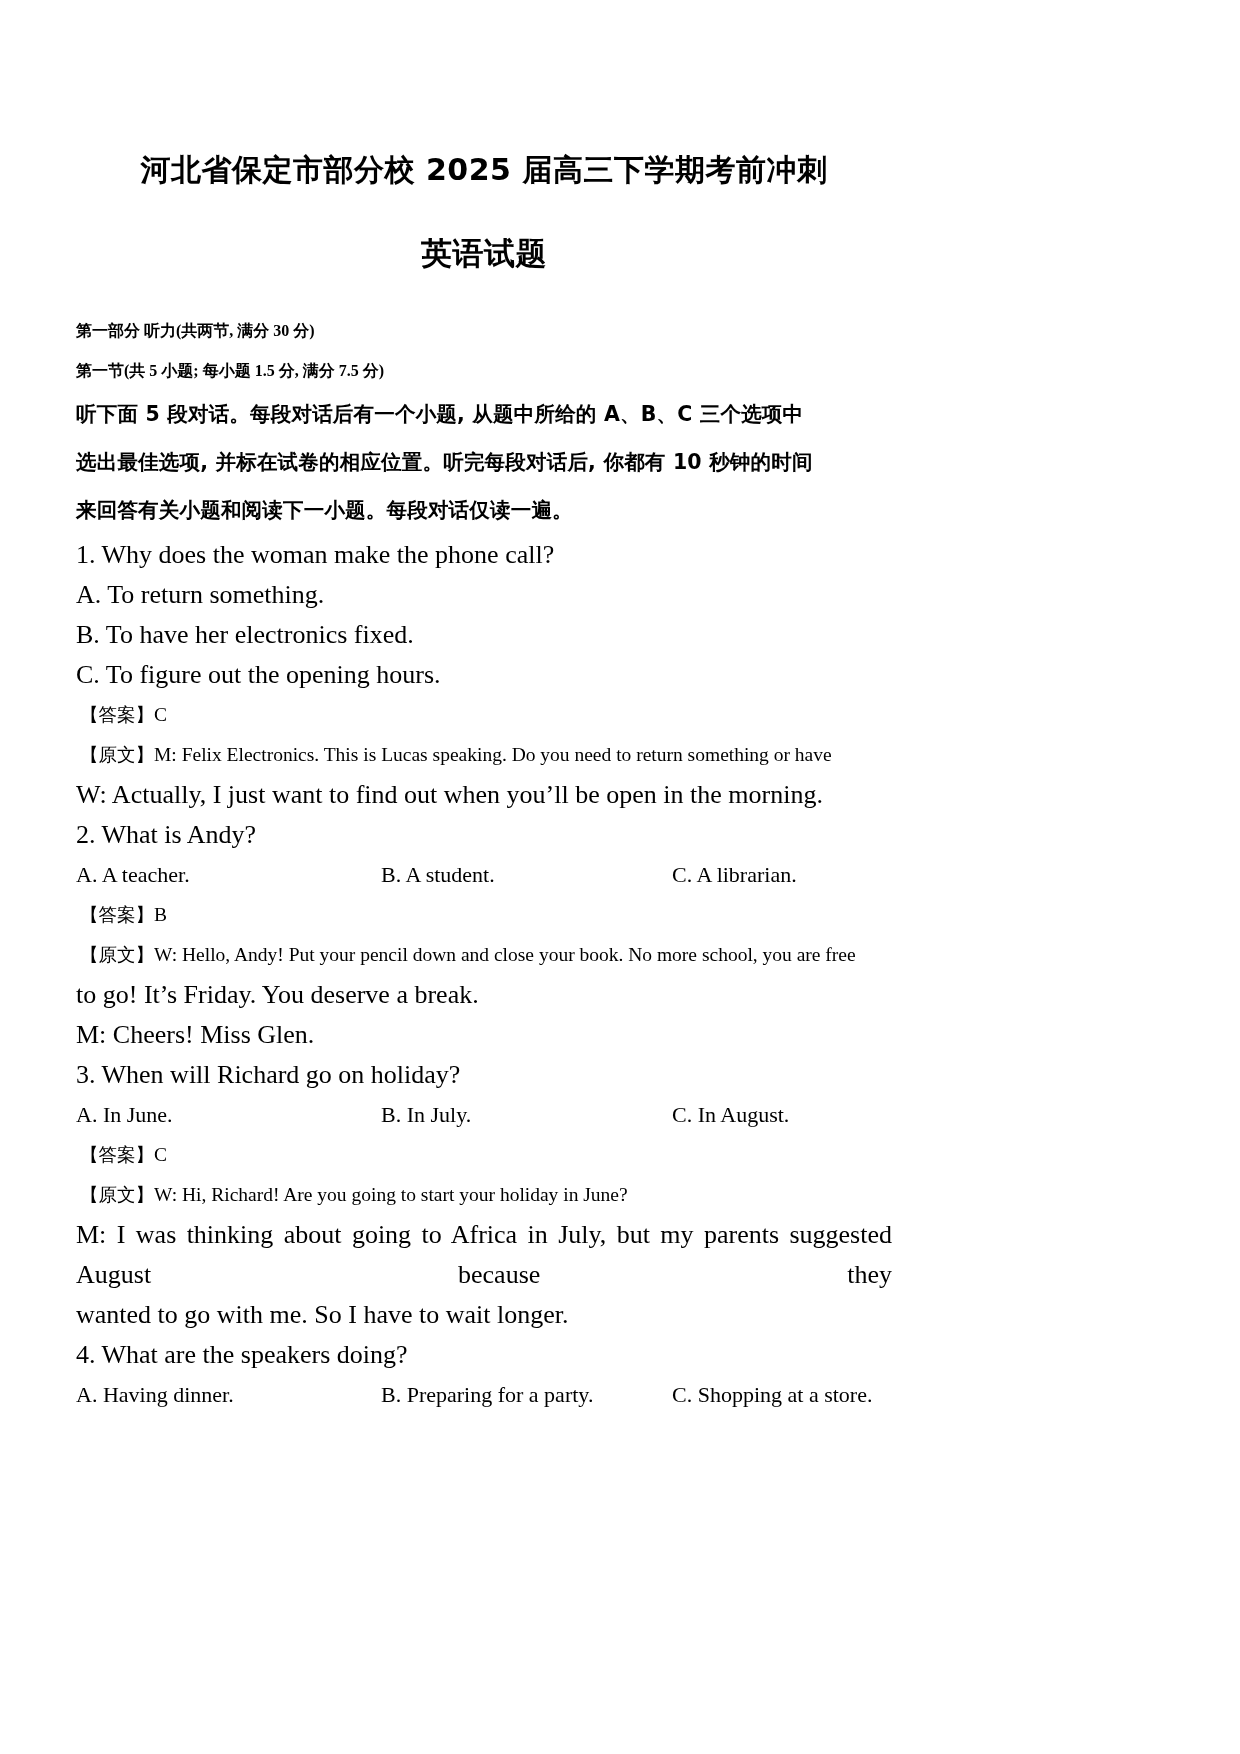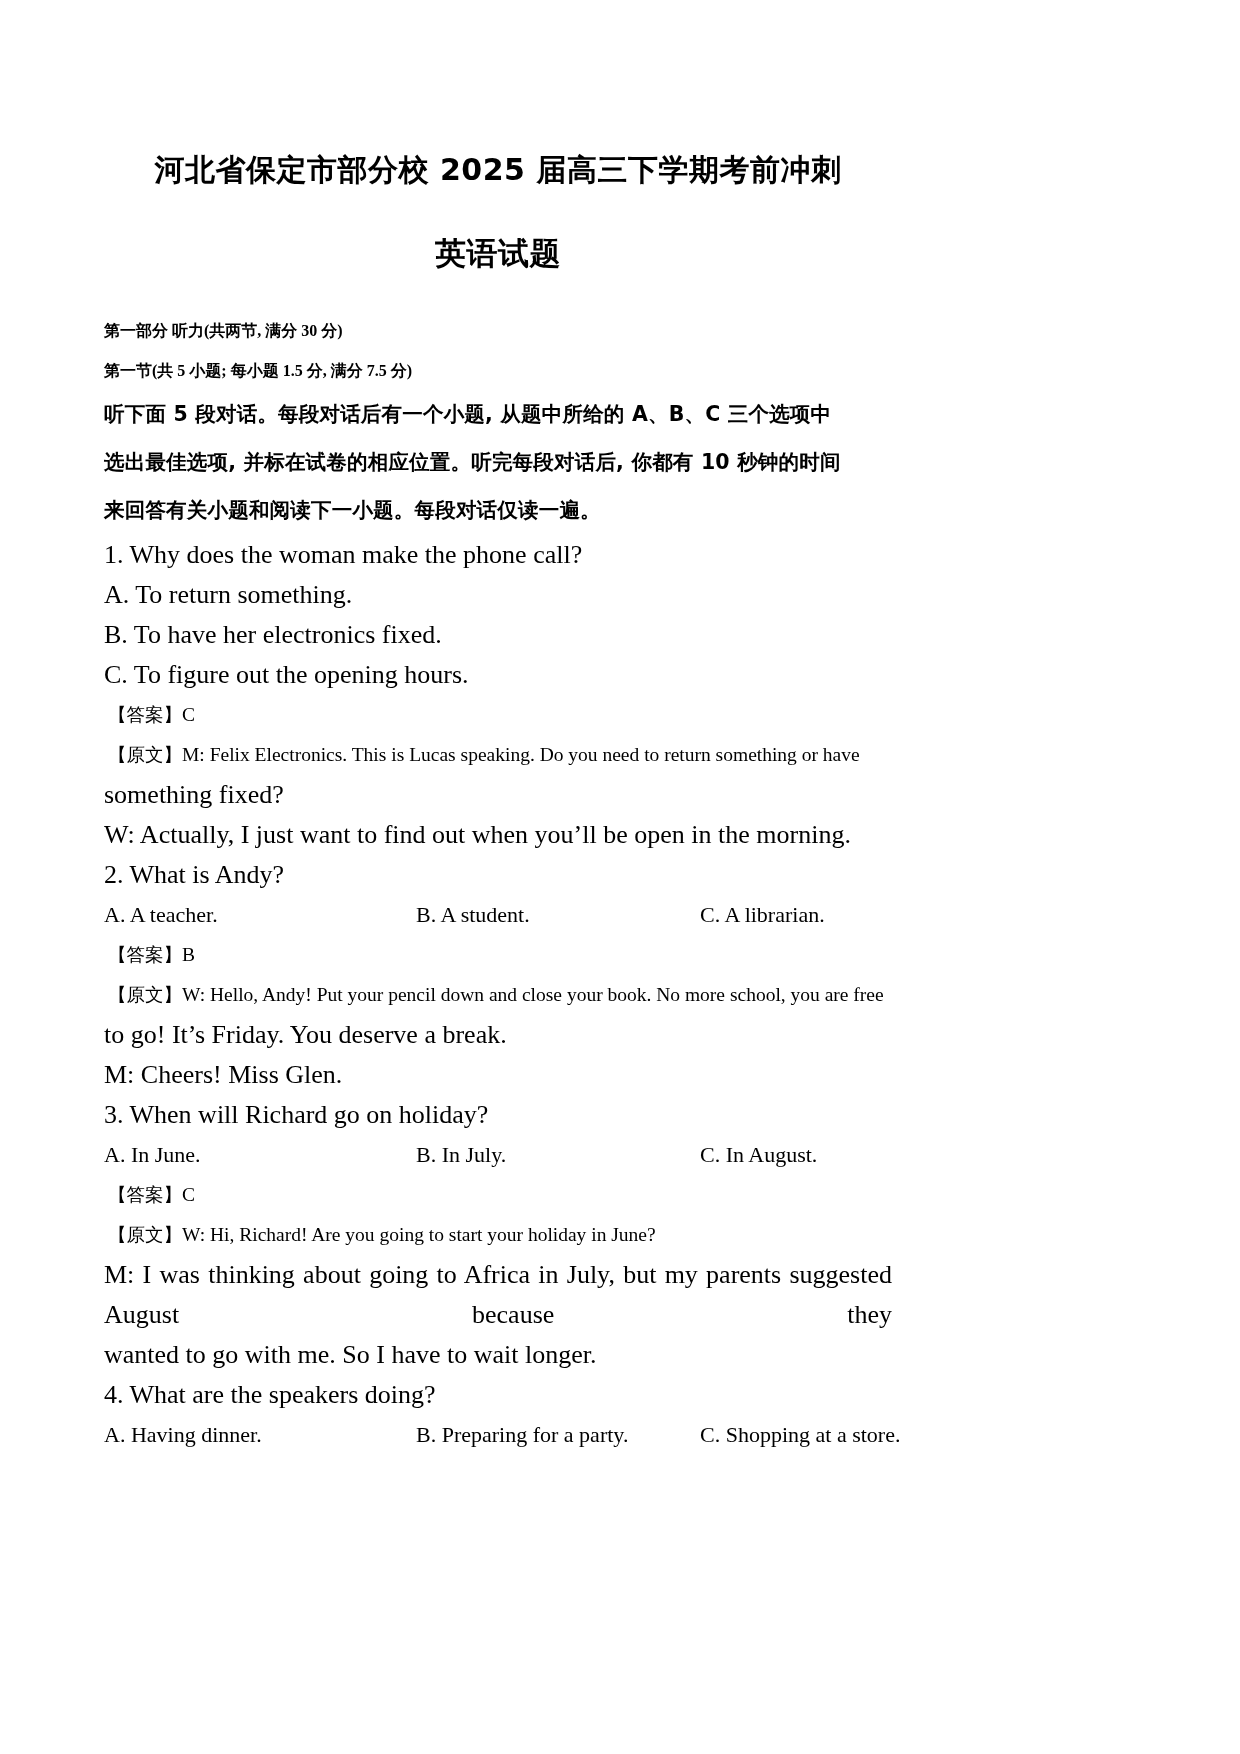--- a/index.html
+++ b/index.html
@@ -12,21 +12,21 @@
     height: 1754px;
     position: relative;
     font-family: "Liberation Serif", "DejaVu Serif", serif;
     color: #000000;
     -webkit-font-smoothing: antialiased;
   }
   .page {
     box-sizing: border-box;
     width: 1060px;
     min-height: 1754px;
-    padding: 150px 168px 0 104px;
+    padding: 150px 168px 0 76px;
     position: relative;
   }
   
   .doc-title {
     font-family: "DejaVu Sans", "Liberation Sans", sans-serif;
     font-weight: bold;
     font-size: 30px;
     line-height: 1.35;
     text-align: center;
     margin: 0 0 42px 0;
@@ -93,21 +93,21 @@
     line-height: 40px;
     font-size: 22px;
     font-family: "Liberation Serif", "DejaVu Serif", serif;
   }
   .options .opt {
     position: absolute;
     top: 0;
     white-space: nowrap;
   }
   .options .opt-a { left: 0px; }
-  .options .opt-b { left: 312px; }
+  .options .opt-b { left: 305px; }
   .options .opt-c { left: 596px; }
 </style>
 </head>
 <body>
 
 <div class="page">
 
   <h1 class="doc-title">河北省保定市部分校 2025 届高三下学期考前冲刺</h1>
   <h2 class="doc-subtitle">英语试题</h2>
 
@@ -117,21 +117,20 @@
   <p class="instruction">听下面 5 段对话。每段对话后有一个小题, 从题中所给的 A、B、C 三个选项中</p>
   <p class="instruction">选出最佳选项, 并标在试卷的相应位置。听完每段对话后, 你都有 10 秒钟的时间</p>
   <p class="instruction">来回答有关小题和阅读下一小题。每段对话仅读一遍。</p>
 
   <p class="line">1. Why does the woman make the phone call?</p>
   <p class="line">A. To return something.</p>
   <p class="line">B. To have her electronics fixed.</p>
   <p class="line">C. To figure out the opening hours.</p>
   <p class="tagline"><span class="tag">【答案】</span><span>C</span></p>
   <p class="tagline"><span class="tag">【原文】</span><span>M: Felix Electronics. This is Lucas speaking. Do you need to return something or have</span></p>
-  <p class="line">something fixed?</p>
   <p class="line">W: Actually, I just want to find out when you’ll be open in the morning.</p>
 
   <p class="line">2. What is Andy?</p>
   <div class="options">
     <span class="opt opt-a">A. A teacher.</span>
     <span class="opt opt-b">B. A student.</span>
     <span class="opt opt-c">C. A librarian.</span>
   </div>
   <p class="tagline"><span class="tag">【答案】</span><span>B</span></p>
   <p class="tagline"><span class="tag">【原文】</span><span>W: Hello, Andy! Put your pencil down and close your book. No more school, you are free</span></p>

